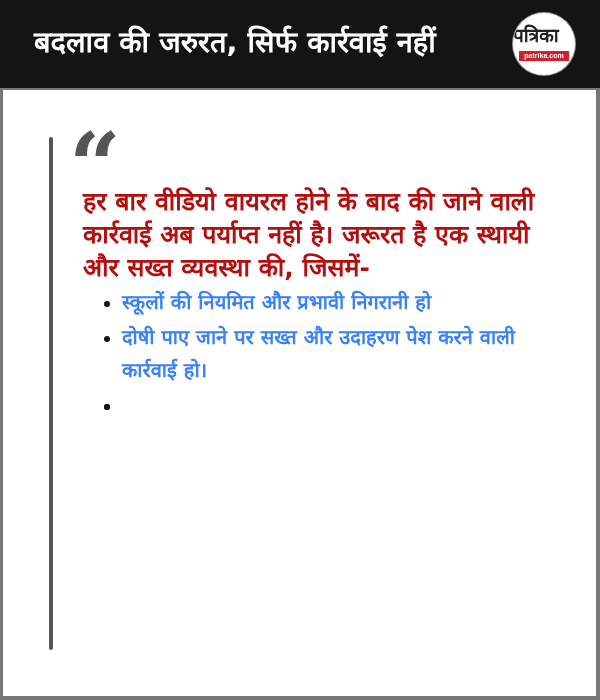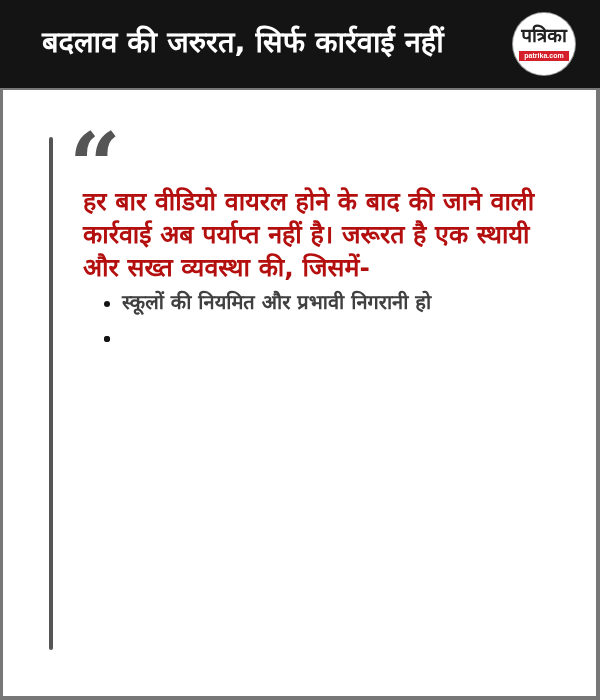--- a/index.html
+++ b/index.html
@@ -9,30 +9,30 @@
       font-family: "DejaVu Sans", "Liberation Sans", sans-serif;
       position: relative;
     }
     .header {
       position: absolute; left: 0; top: 0; width: 600px; height: 88px;
       background: #141414;
     }
     .header-title {
       position: absolute; left: 34px; top: 18px;
       color: #ffffff; font-size: 29px; font-weight: bold;
-      white-space: nowrap; line-height: 48px; margin-left: 8px;
+      white-space: nowrap; line-height: 48px;
     }
     .logo {
       position: absolute; left: 513px; top: 13px; width: 62px; height: 62px;
       border-radius: 50%; background: #ffffff;
       box-shadow: 0 0 0 1px #999;
       overflow: hidden;
     }
     .logo-text {
-      position: absolute; left: 0; top: 10px; width: 62px; text-align: center;
+      position: absolute; left: 0; top: 10px; width: 62px; 
       font-size: 19px; font-weight: bold; color: #222; line-height: 24px;
     }
     .logo-domain {
       position: absolute; left: 6px; top: 38px; width: 50px; height: 10px;
       background: #d3202a; color: #fff; font-size: 7px; line-height: 10px;
       text-align: center; font-weight: bold;
       font-family: "Liberation Sans", sans-serif;
     }
     .panel {
       position: absolute; left: 3px; top: 90px; width: 593px; height: 606px;
@@ -50,21 +50,21 @@
     .lead {
       position: absolute; left: 80px; top: 95px; width: 480px;
       color: #b40f0f; font-size: 25px; font-weight: bold; line-height: 33px;
     }
     .bullets {
       position: absolute; left: 97px; top: 196px; width: 470px;
       margin: 0; padding: 0; list-style: none;
     }
     .bullet {
       position: relative; padding-left: 22px;
-      color: #404040; font-size: 20px; font-weight: bold; line-height: 33px;
+      color: #3b82f6; font-size: 20px; font-weight: bold; line-height: 33px;
       margin-bottom: 2px;
     }
     .bullet-dot {
       position: absolute; left: 4px; top: 15px; width: 6px; height: 6px;
       border-radius: 50%; background: #141414;
     }
   </style>
 </head>
 <body>
 
@@ -80,18 +80,22 @@
   <div class="quote-bar"></div>
   <div class="quote-mark">“</div>
   <div class="lead">हर बार वीडियो वायरल होने के बाद की जाने वाली कार्रवाई अब पर्याप्त नहीं है। जरूरत है एक स्थायी और सख्त व्यवस्था की, जिसमें-</div>
   <ul class="bullets">
     <li class="bullet">
       <span class="bullet-dot"></span>
       <span>स्कूलों की नियमित और प्रभावी निगरानी हो</span>
     </li>
     <li class="bullet">
       <span class="bullet-dot"></span>
+      <span>दोषी पाए जाने पर सख्त और उदाहरण पेश करने वाली कार्रवाई हो।</span>
+    </li>
+    <li class="bullet">
+      <span class="bullet-dot"></span>
     </li>
     <li class="bullet">
       <span class="bullet-dot"></span>
     </li>
   </ul>
 </div>
 
 </body></html>

